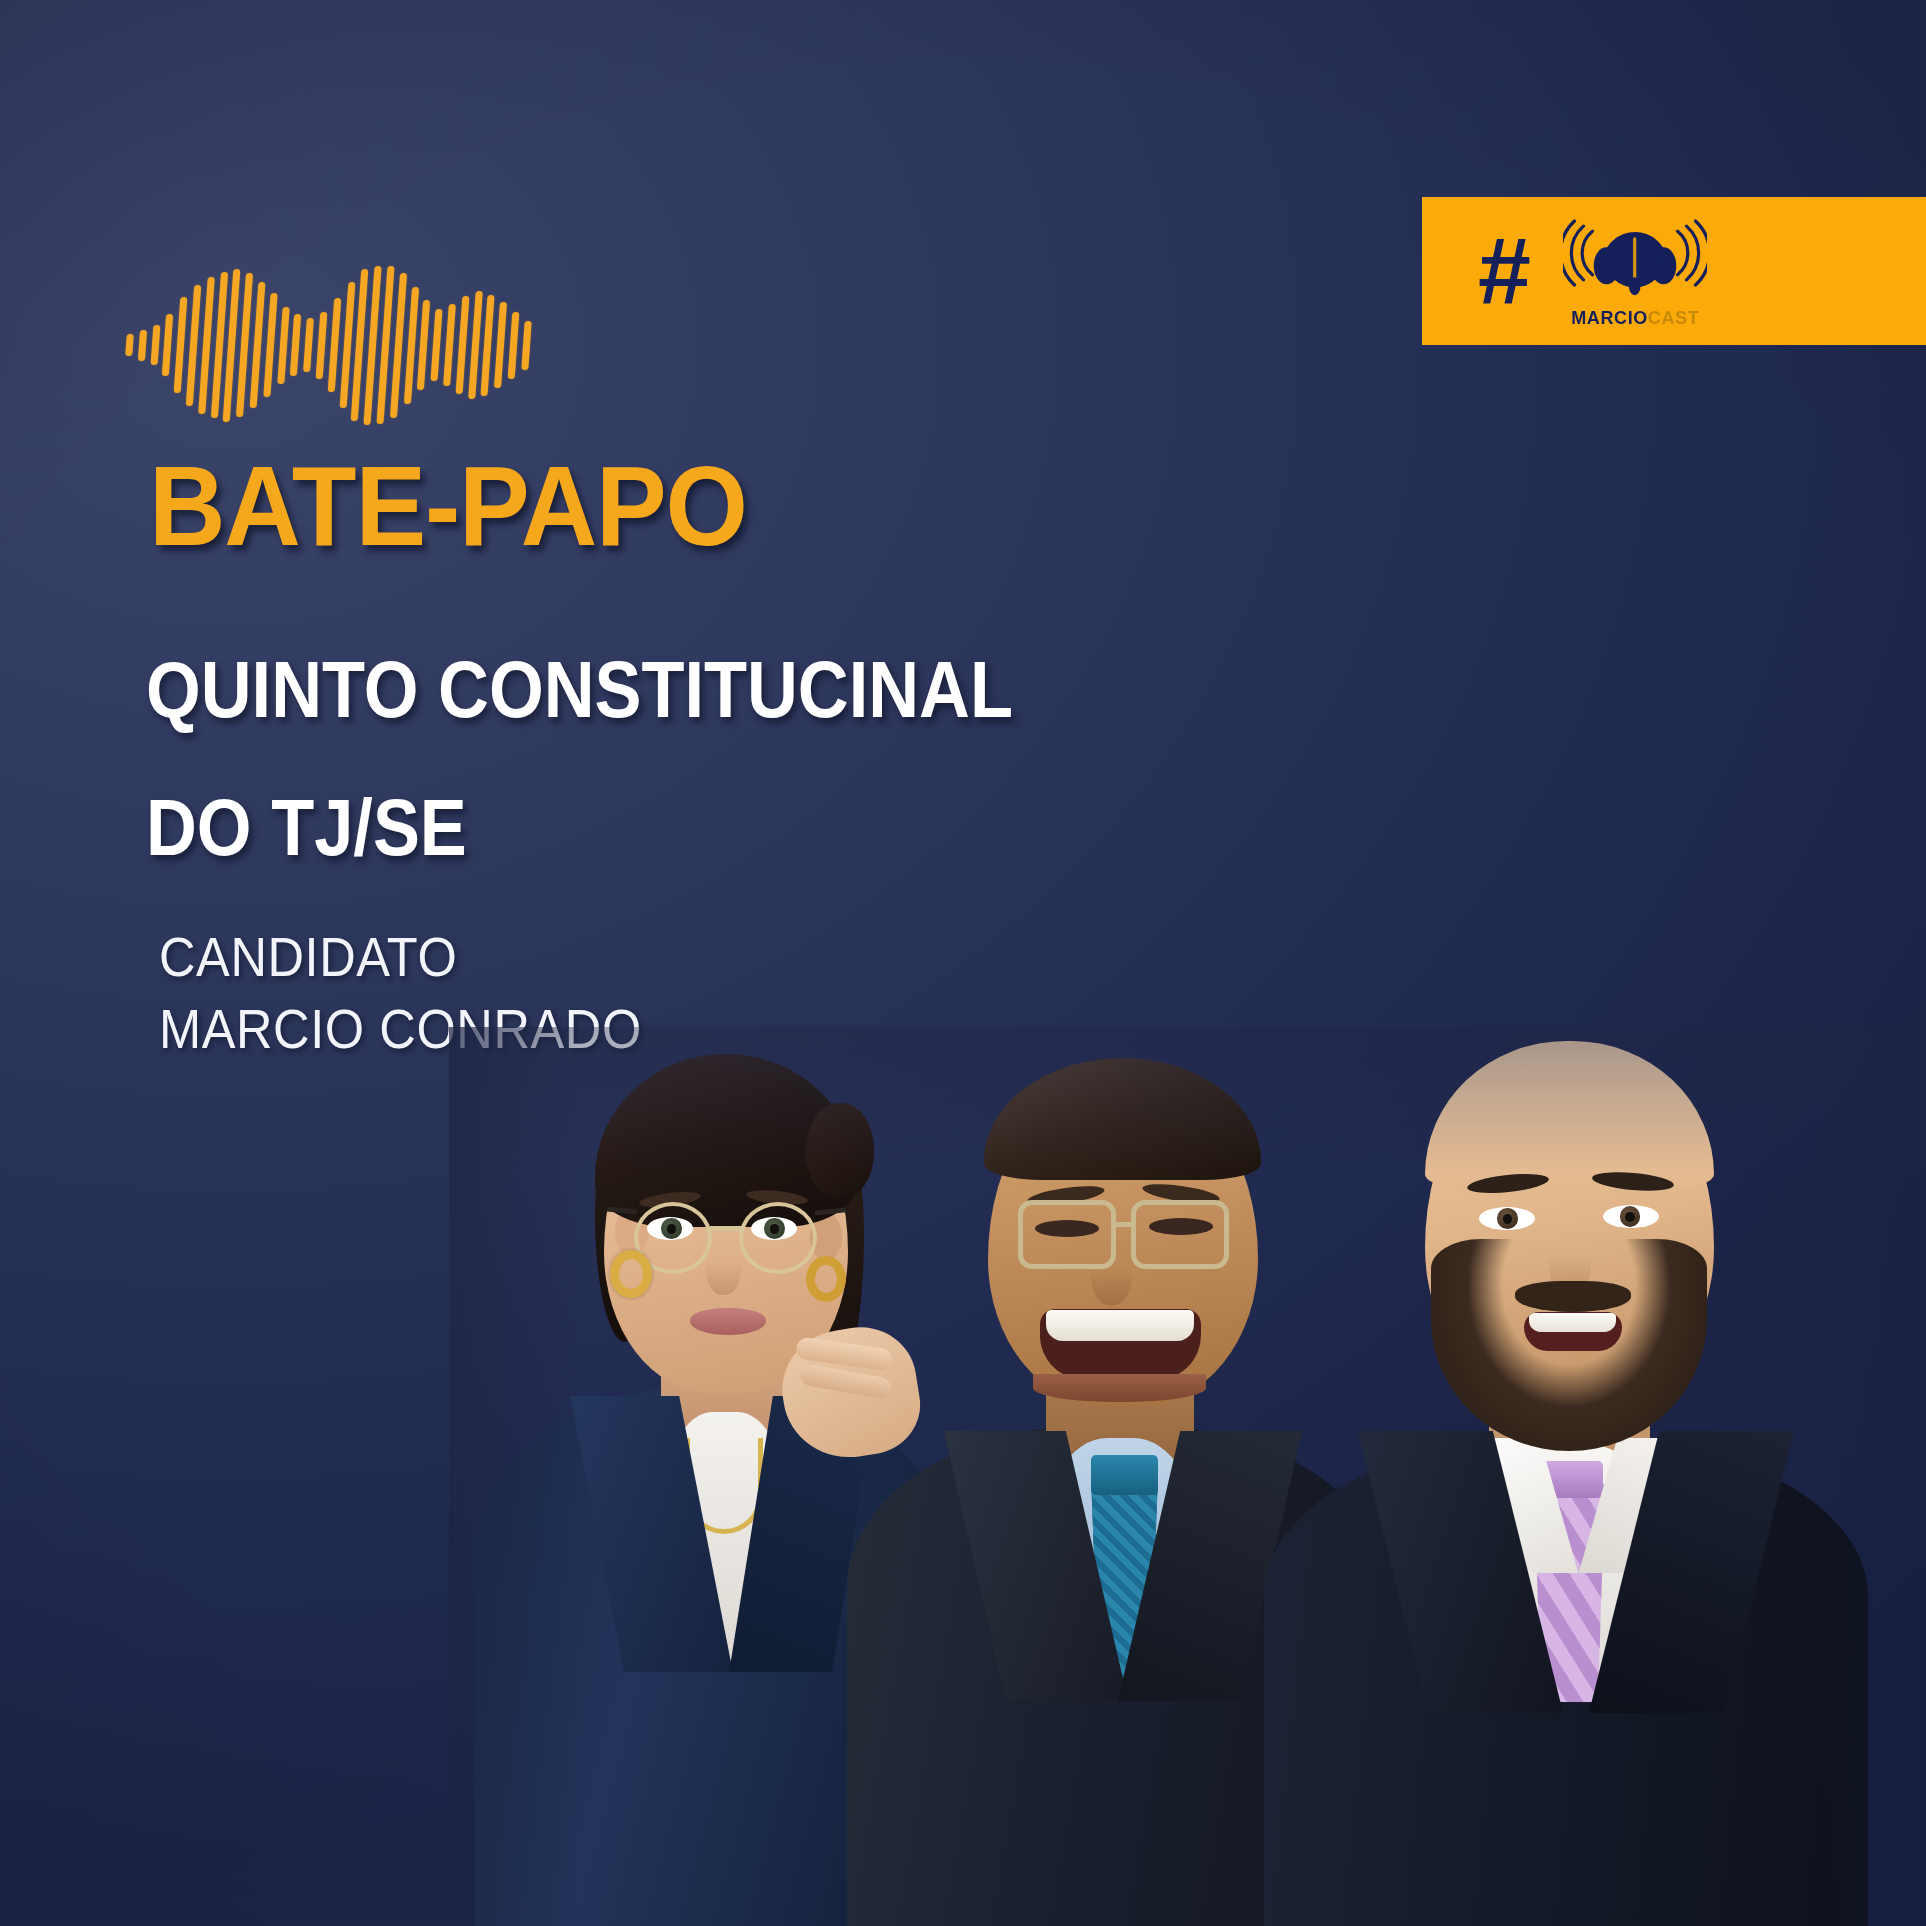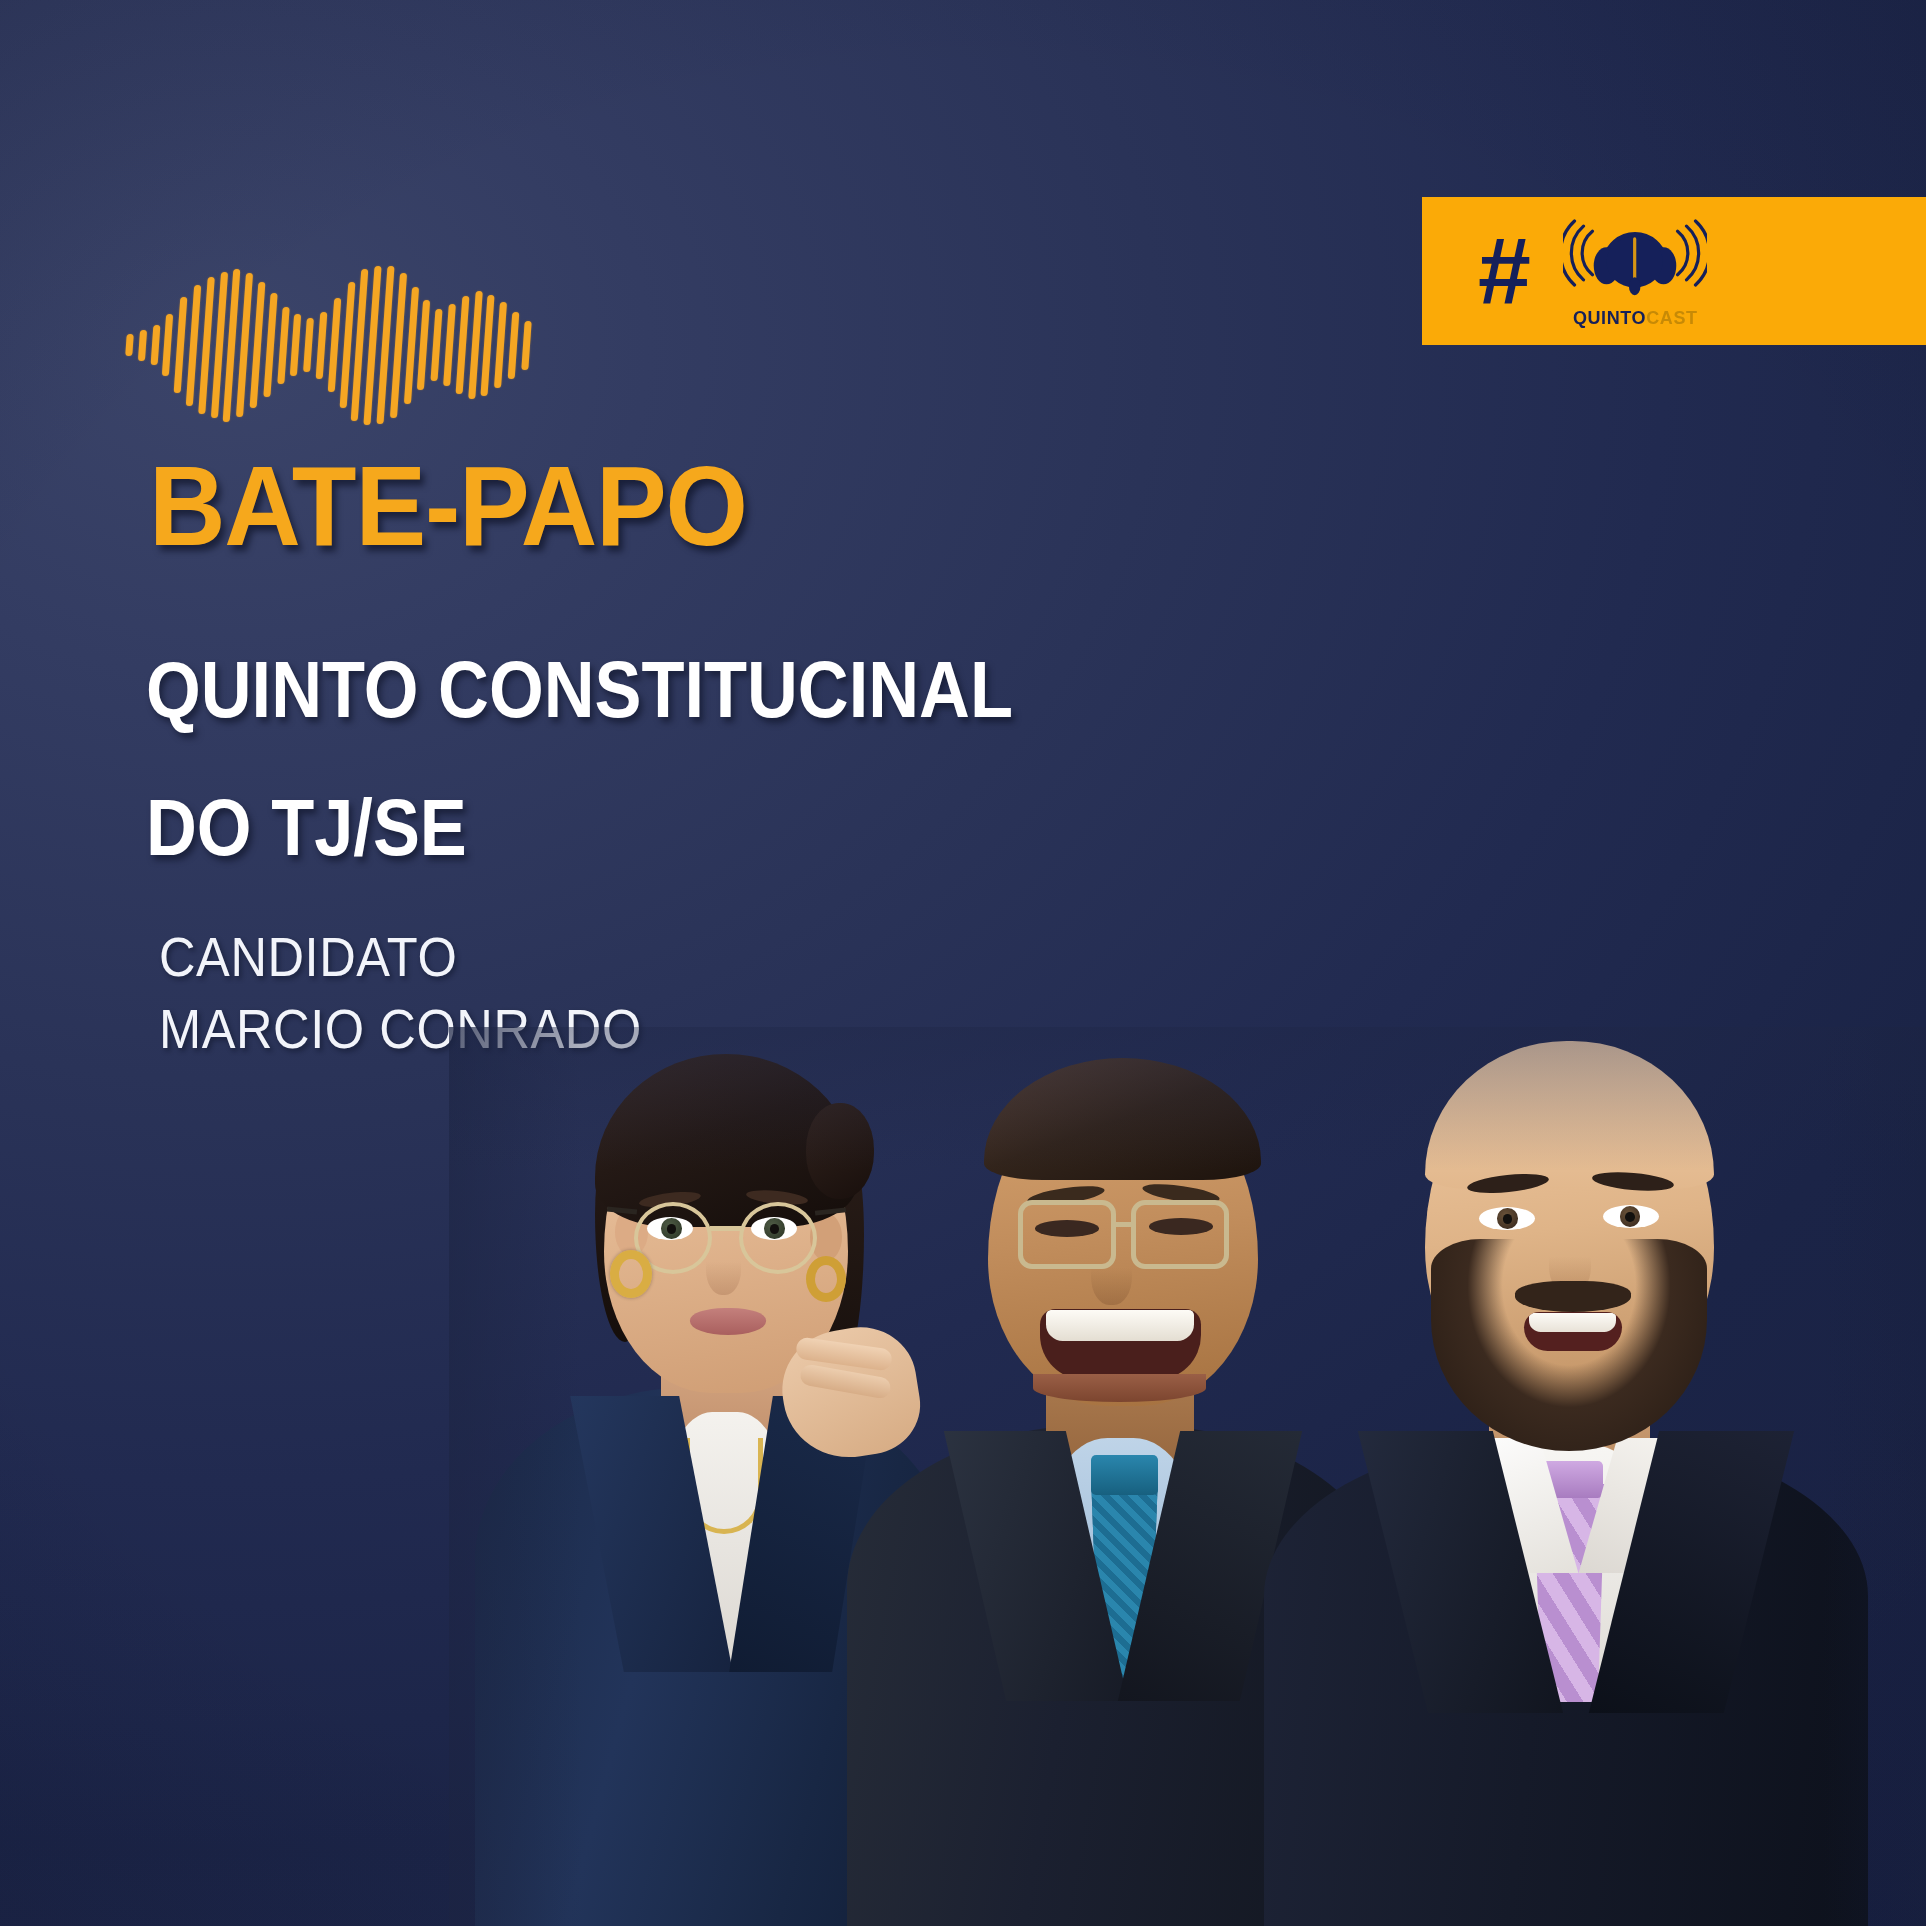--- a/index.html
+++ b/index.html
@@ -396,19 +396,19 @@
 
         <ellipse cx="68" cy="90" rx="20" ry="29" fill="#15205a"></ellipse>
         <ellipse cx="157" cy="90" rx="20" ry="29" fill="#15205a"></ellipse>
 
         <ellipse cx="112" cy="84" rx="44" ry="40" fill="#15205a"></ellipse>
 
         <path d="M112 48 L112 128" stroke="#FBAA07" stroke-width="5" stroke-linecap="round" opacity=".85"></path>
         <ellipse cx="112" cy="122" rx="9" ry="14" fill="#15205a"></ellipse>
       </svg>
       <div class="logo-word">
-        <span class="b1">QUINTO</span><span class="b2">CAST</span>
+        <span class="b1">MARCIO</span><span class="b2">CAST</span>
       </div>
     </div>
   </div>
 
 </div>
 
 
 </body></html>

